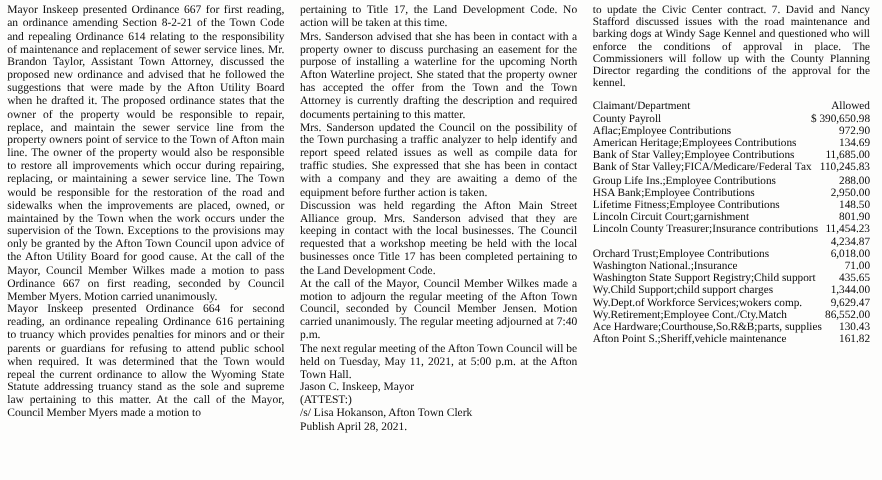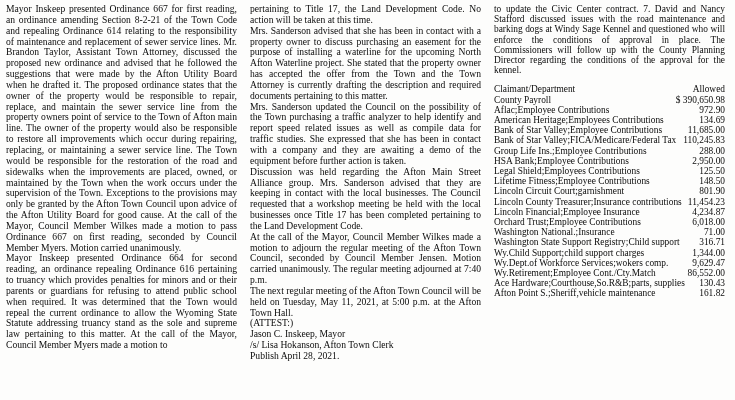--- a/index.html
+++ b/index.html
@@ -43,22 +43,22 @@
     <p>Mayor Inskeep presented Ordinance 664 for second reading, an ordinance repealing Ordinance 616 pertaining to truancy which provides penalties for minors and or their parents or guardians for refusing to attend public school when required. It was determined that the Town would repeal the current ordinance to allow the Wyoming State Statute addressing truancy stand as the sole and supreme law pertaining to this matter. At the call of the Mayor, Council Member Myers made a motion to</p>
   </div>
 
   <div class="col">
     <p>pertaining to Title 17, the Land Development Code. No action will be taken at this time.</p>
     <p>Mrs. Sanderson advised that she has been in contact with a property owner to discuss purchasing an easement for the purpose of installing a waterline for the upcoming North Afton Waterline project. She stated that the property owner has accepted the offer from the Town and the Town Attorney is currently drafting the description and required documents pertaining to this matter.</p>
     <p>Mrs. Sanderson updated the Council on the possibility of the Town purchasing a traffic analyzer to help identify and report speed related issues as well as compile data for traffic studies. She expressed that she has been in contact with a company and they are awaiting a demo of the equipment before further action is taken.</p>
     <p>Discussion was held regarding the Afton Main Street Alliance group. Mrs. Sanderson advised that they are keeping in contact with the local businesses. The Council requested that a workshop meeting be held with the local businesses once Title 17 has been completed pertaining to the Land Development Code.</p>
     <p>At the call of the Mayor, Council Member Wilkes made a motion to adjourn the regular meeting of the Afton Town Council, seconded by Council Member Jensen. Motion carried unanimously. The regular meeting adjourned at 7:40 p.m.</p>
     <p>The next regular meeting of the Afton Town Council will be held on Tuesday, May 11, 2021, at 5:00 p.m. at the Afton Town Hall.</p>
+    <p class="sig-line">Jason C. Inskeep, Mayor</p>
     <p class="sig-line">(ATTEST:)</p>
-    <p class="sig-line">Jason C. Inskeep, Mayor</p>
     <p class="sig-line">/s/ Lisa Hokanson, Afton Town Clerk</p>
     <p class="sig-line">Publish April 28, 2021.</p>
   </div>
 
   <div class="col col-right">
     <p>to update the Civic Center contract. 7. David and Nancy Stafford discussed issues with the road maintenance and barking dogs at Windy Sage Kennel and questioned who will enforce the conditions of approval in place. The Commissioners will follow up with the County Planning Director regarding the conditions of the approval for the kennel.</p>
     <div class="claims-header">
       <span>Claimant/Department</span>
       <span>Allowed</span>
     </div>
@@ -85,50 +85,45 @@
         </div>
         <div class="claim-row">
           <span class="claim-name">Group Life Ins.;Employee Contributions</span>
           <span class="claim-amount">288.00</span>
         </div>
         <div class="claim-row">
           <span class="claim-name">HSA Bank;Employee Contributions</span>
           <span class="claim-amount">2,950.00</span>
         </div>
         <div class="claim-row">
-          <span class="claim-name">Legal Shield;Employees Contributions</span>
-          <span class="claim-amount">125.50</span>
-        </div>
-        <div class="claim-row">
           <span class="claim-name">Lifetime Fitness;Employee Contributions</span>
           <span class="claim-amount">148.50</span>
         </div>
         <div class="claim-row">
           <span class="claim-name">Lincoln Circuit Court;garnishment</span>
           <span class="claim-amount">801.90</span>
         </div>
         <div class="claim-row">
           <span class="claim-name">Lincoln County Treasurer;Insurance contributions</span>
           <span class="claim-amount">11,454.23</span>
         </div>
         <div class="claim-row">
-          <span class="claim-name">Lincoln Financial;Employee Insurance</span>
           <span class="claim-amount">4,234.87</span>
         </div>
         <div class="claim-row">
           <span class="claim-name">Orchard Trust;Employee Contributions</span>
           <span class="claim-amount">6,018.00</span>
         </div>
         <div class="claim-row">
           <span class="claim-name">Washington National.;Insurance</span>
           <span class="claim-amount">71.00</span>
         </div>
         <div class="claim-row">
           <span class="claim-name">Washington State Support Registry;Child support</span>
-          <span class="claim-amount">316.71</span>
+          <span class="claim-amount">435.65</span>
         </div>
         <div class="claim-row">
           <span class="claim-name">Wy.Child Support;child support charges</span>
           <span class="claim-amount">1,344.00</span>
         </div>
         <div class="claim-row">
           <span class="claim-name">Wy.Dept.of Workforce Services;wokers comp.</span>
           <span class="claim-amount">9,629.47</span>
         </div>
         <div class="claim-row">

